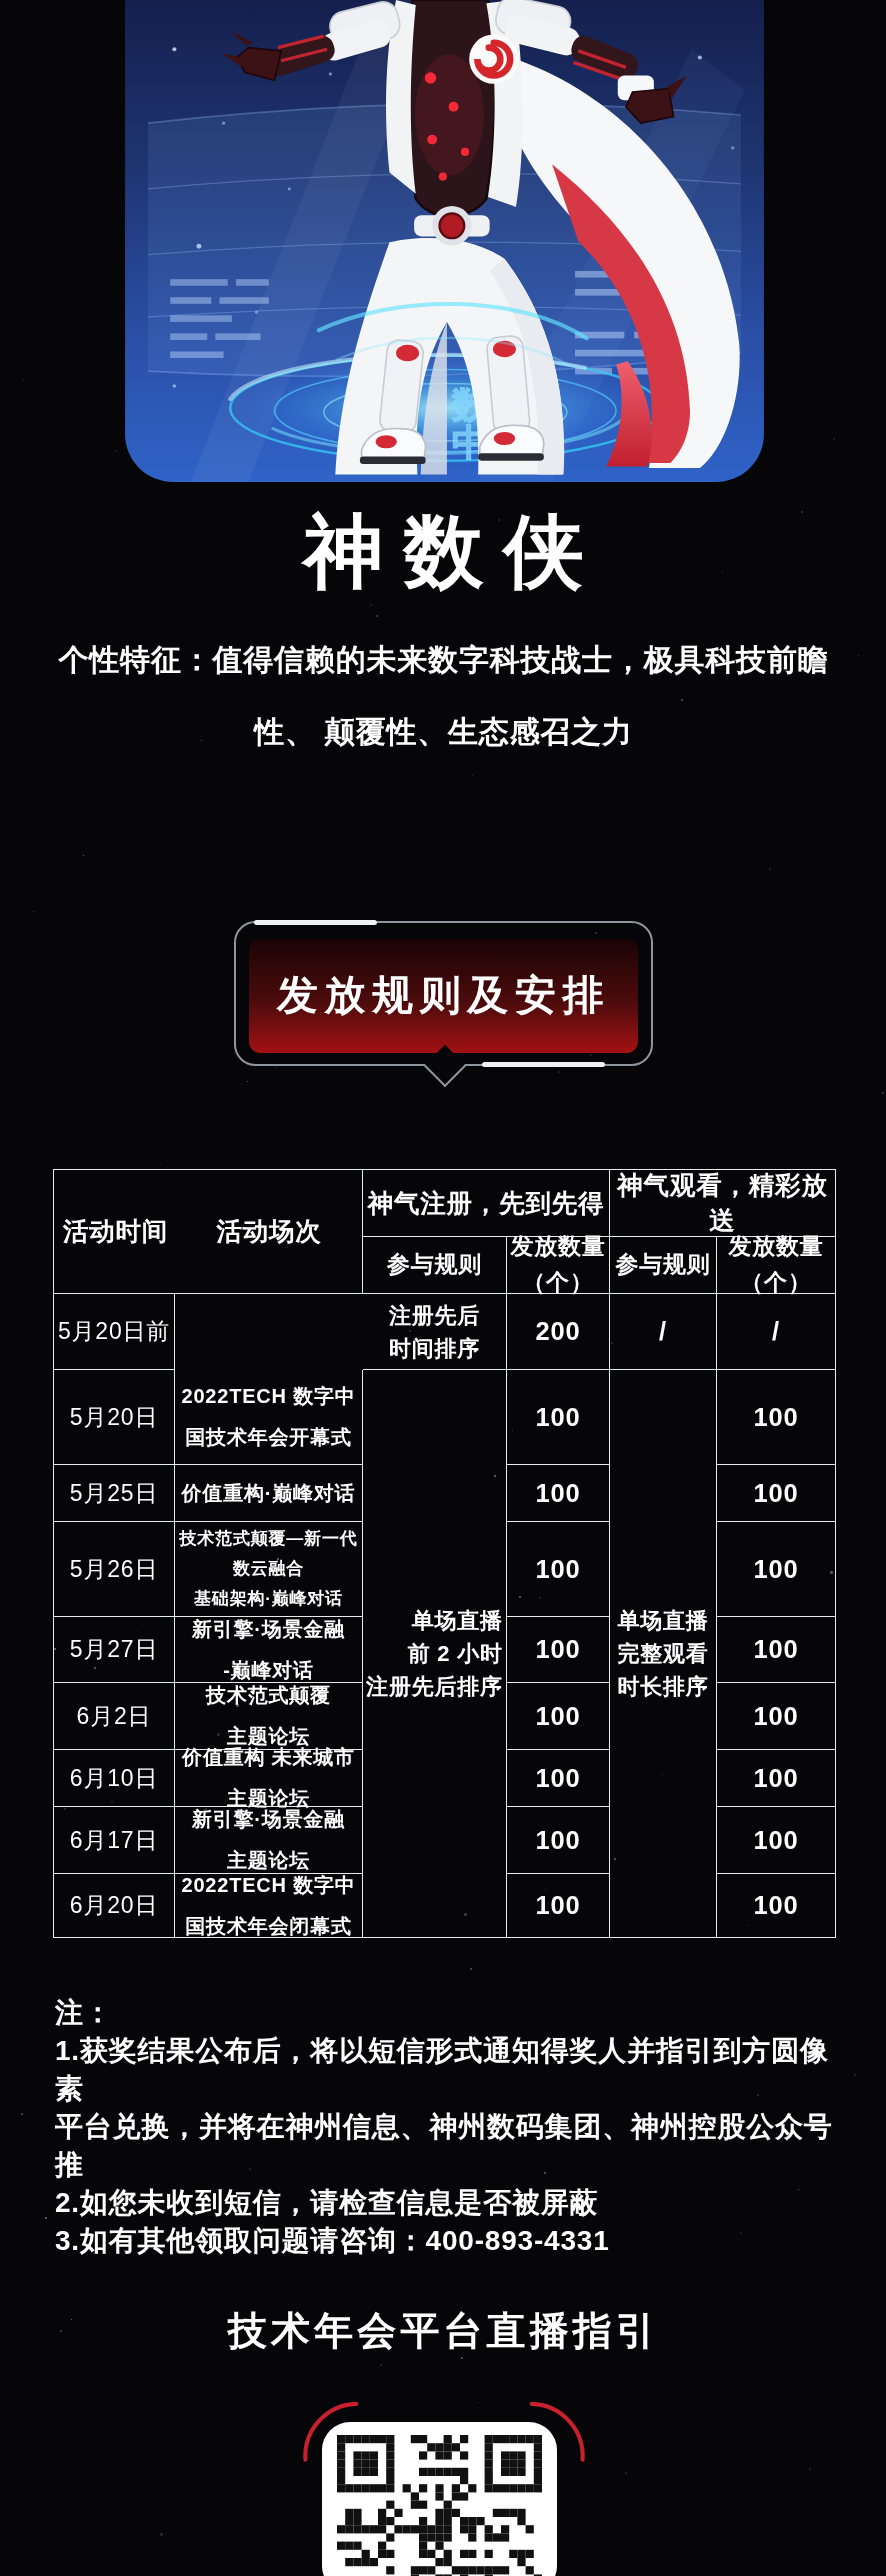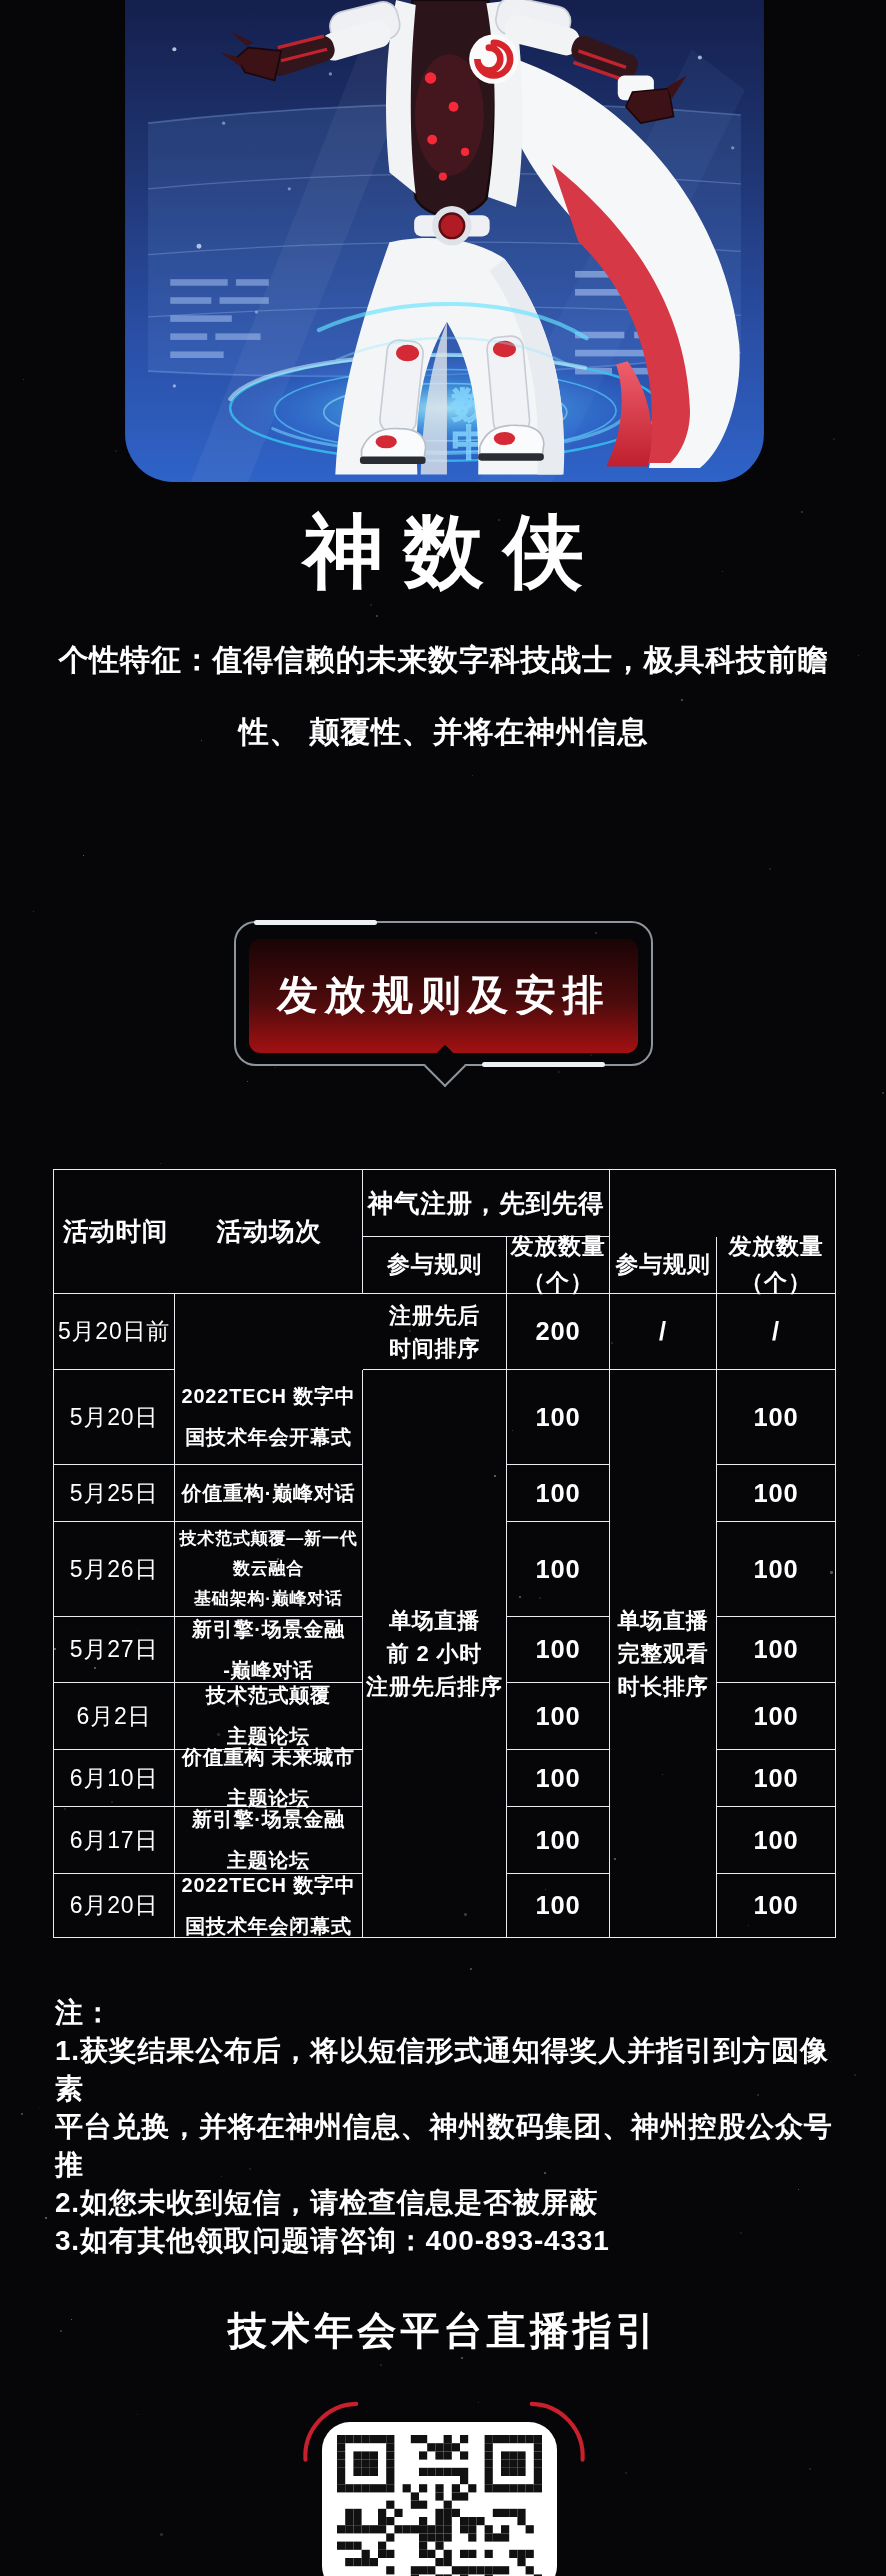--- a/index.html
+++ b/index.html
@@ -60,21 +60,21 @@
     text-align:center;white-space:pre-line;box-sizing:border-box;
     letter-spacing:0.8px;
   }
   .lastc{border-right:none;}
   .lastr{border-bottom:none;}
   .ghead{font-size:25.5px;font-weight:700;}
   .shead{font-size:23px;font-weight:700;line-height:1.55;}
   .date{font-size:23px;font-weight:400;}
   .sess{font-size:20px;font-weight:700;line-height:2.05;}
   .sess-sm{font-size:17px;font-weight:700;line-height:1.75;}
-  .rule{font-size:22px;font-weight:700;line-height:1.5;}
+  .rule{font-size:22px;font-weight:700;line-height:1.5;text-align:right;}
   .amt{font-size:25.5px;font-weight:700;}
   .hl{display:flex;align-items:center;}
   .hl span{display:block;text-align:center;}
   .hl .s1{width:121px;}
   .hl .s2{width:186px;}
   .c-hl{grid-area:1/1/3/3;justify-content:flex-end;}
   .c-hreg{grid-area:1/3/2/5;}
   .c-hwatch{grid-area:1/5/2/7;}
   .c-r1{grid-area:2/3/3/4;}
   .c-a1{grid-area:2/4/3/5;}
@@ -339,38 +339,39 @@
 
       <path d="M236,402 C330,358 480,358 562,412" stroke="#64e4ff" stroke-width="5" fill="none" opacity="0.65" stroke-linecap="round"></path>
       <path d="M258,438 C340,402 460,402 540,444" stroke="#8fecff" stroke-width="3" fill="none" opacity="0.35" stroke-linecap="round"></path>
     </g>
   </svg>
 </div>
 
 <div class="page-title">神数侠</div>
 <div class="subtitle">
   <div>个性特征：值得信赖的未来数字科技战士，极具科技前瞻</div>
-  <div>性、 颠覆性、并将在神州信息</div>
+  <div>性、 颠覆性、生态感召之力</div>
 </div>
 
 <div class="bubble">
   <div class="acc acc-top"></div>
   <div class="acc acc-bottom"></div>
   <div class="inner">
     <span>发放规则及安排</span>
   </div>
   <div class="notch"></div>
 </div>
 
 <div class="sched">
   <div class="tc c-hl ghead hl">
     <span class="s1">活动时间</span>
     <span class="s2">活动场次</span>
   </div>
   <div class="tc c-hreg ghead">神气注册，先到先得</div>
+  <div class="tc c-hwatch ghead lastc">神气观看，精彩放送</div>
   <div class="tc c-r1 shead">参与规则</div>
   <div class="tc c-a1 shead">发放数量
 （个）</div>
   <div class="tc c-r2 shead">参与规则</div>
   <div class="tc c-a2 shead lastc">发放数量
 （个）</div>
 
   <div class="tc date" style="grid-area:3/1">5月20日前</div>
   <div class="tc rule" style="grid-area:3/3">注册先后
 时间排序</div>

